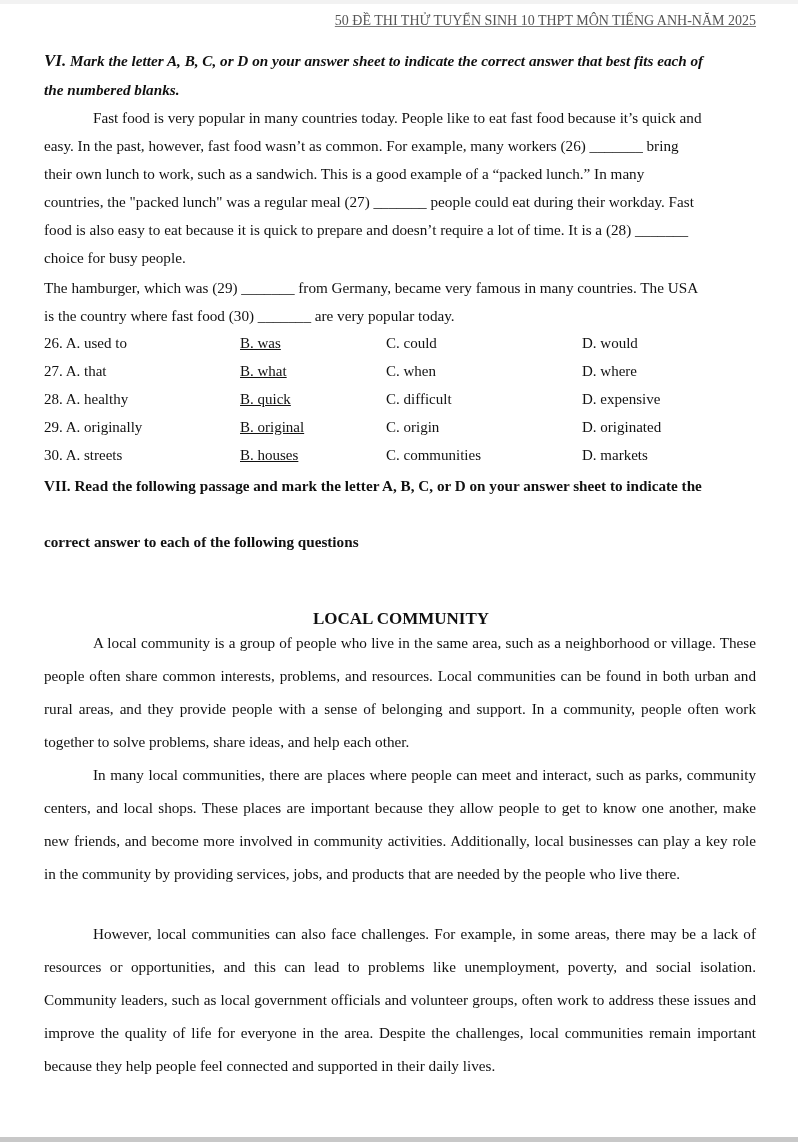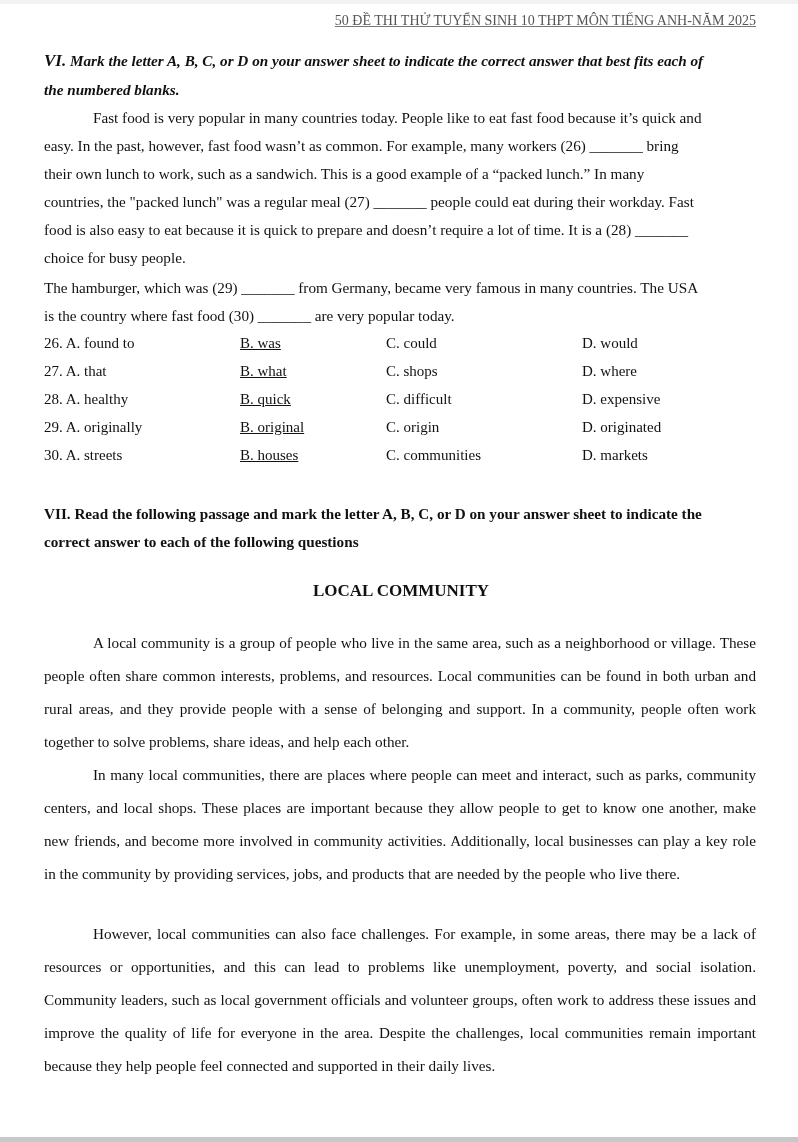--- a/index.html
+++ b/index.html
@@ -14,21 +14,21 @@
   }
   .page { position: absolute; left: 44px; top: 0; width: 714px; }
   .line { position: absolute; left: 0; white-space: nowrap; font-size: 15.2px; }
   .sec-title { font-weight: bold; font-style: italic; font-size: 15.2px; }
   .sec-title .roman { font-size: 17px; margin-top: 20px; }
   .bold { font-weight: bold; }
   .indent { left: 49px; }
   .opt-row { position: absolute; left: 0; width: 714px; font-size: 15px; }
   .opt-row span { position: absolute; top: 0; white-space: nowrap; }
   .oA { left: 0; } .oB { left: 196px; text-decoration: underline; } .oC { left: 342px; } .oD { left: 538px; }
-  .passage-title { position: absolute; left: 0; width: 714px; text-align: center; font-weight: bold; font-size: 17px; }
+  .passage-title { position: absolute; left: 0; width: 714px; text-align: center; font-weight: bold; font-size: 17px; margin-top: 28px; }
   .just { position: absolute; left: 0; width: 712px; font-size: 15.2px; line-height: 33px; text-align: justify; text-indent: 49px; }
   .bottombar { position: absolute; left: 0; top: 1137px; width: 798px; height: 5px; background: #c8c8c8; }
 </style>
 </head>
 <body>
 
 <div class="topbar"></div>
 <div class="header">50 ĐỀ THI THỬ TUYỂN SINH 10 THPT MÔN TIẾNG ANH-NĂM 2025</div>
 
 <div class="page">
@@ -39,29 +39,29 @@
   <div class="line indent" style="top:109px">Fast food is very popular in many countries today. People like to eat fast food because it’s quick and</div>
   <div class="line" style="top:137px">easy. In the past, however, fast food wasn’t as common. For example, many workers (26) _______ bring</div>
   <div class="line" style="top:165px">their own lunch to work, such as a sandwich. This is a good example of a “packed lunch.” In many</div>
   <div class="line" style="top:193px">countries, the "packed lunch" was a regular meal (27) _______ people could eat during their workday. Fast</div>
   <div class="line" style="top:221px">food is also easy to eat because it is quick to prepare and doesn’t require a lot of time. It is a (28) _______</div>
   <div class="line" style="top:249px">choice for busy people.</div>
   <div class="line" style="top:279px">The hamburger, which was (29) _______  from Germany, became very famous in many countries. The USA</div>
   <div class="line" style="top:307px">is the country where fast food (30) _______  are very popular today.</div>
 
   <div class="opt-row" style="top:335px">
-    <span class="oA"><span style="position:static">26.</span> <span style="position:static">A. found to</span></span>
+    <span class="oA"><span style="position:static">26.</span> <span style="position:static">A. used to</span></span>
     <span class="oB">B. was</span>
     <span class="oC">C. could</span>
     <span class="oD">D. would</span>
   </div>
   <div class="opt-row" style="top:363px">
     <span class="oA"><span style="position:static">27.</span> <span style="position:static">A. that</span></span>
     <span class="oB">B. what</span>
-    <span class="oC">C. shops</span>
+    <span class="oC">C. when</span>
     <span class="oD">D. where</span>
   </div>
   <div class="opt-row" style="top:391px">
     <span class="oA"><span style="position:static">28.</span> <span style="position:static">A. healthy</span></span>
     <span class="oB">B. quick</span>
     <span class="oC">C. difficult</span>
     <span class="oD">D. expensive</span>
   </div>
   <div class="opt-row" style="top:419px">
     <span class="oA"><span style="position:static">29.</span> <span style="position:static">A. originally</span></span>
@@ -69,21 +69,21 @@
     <span class="oC">C. origin</span>
     <span class="oD">D. originated</span>
   </div>
   <div class="opt-row" style="top:447px">
     <span class="oA"><span style="position:static">30.</span> <span style="position:static">A. streets</span></span>
     <span class="oB">B. houses</span>
     <span class="oC">C. communities</span>
     <span class="oD">D. markets</span>
   </div>
 
-  <div class="line bold" style="top:505px">VII. Read the following passage and mark the letter A, B, C, or D on your answer sheet to indicate the</div>
+  <div class="line bold" style="top:477px">VII. Read the following passage and mark the letter A, B, C, or D on your answer sheet to indicate the</div>
   <div class="line bold" style="top:533px">correct answer to each of the following questions</div>
 
   <div class="passage-title" style="top:581px">LOCAL COMMUNITY</div>
 
   <div class="just" style="top:626px">A local community is a group of people who live in the same area, such as a neighborhood or village. These people often share common interests, problems, and resources. Local communities can be found in both urban and rural areas, and they provide people with a sense of belonging and support. In a community, people often work together to solve problems, share ideas, and help each other.</div>
   <div class="just" style="top:758px">In many local communities, there are places where people can meet and interact, such as parks, community centers, and local shops. These places are important because they allow people to get to know one another, make new friends, and become more involved in community activities. Additionally, local businesses can play a key role in the community by providing services, jobs, and products that are needed by the people who live there.</div>
   <div class="just" style="top:917px">However, local communities can also face challenges. For example, in some areas, there may be a lack of resources or opportunities, and this can lead to problems like unemployment, poverty, and social isolation. Community leaders, such as local government officials and volunteer groups, often work to address these issues and improve the quality of life for everyone in the area. Despite the challenges, local communities remain important because they help people feel connected and supported in their daily lives.</div>
 
 </div>
 

